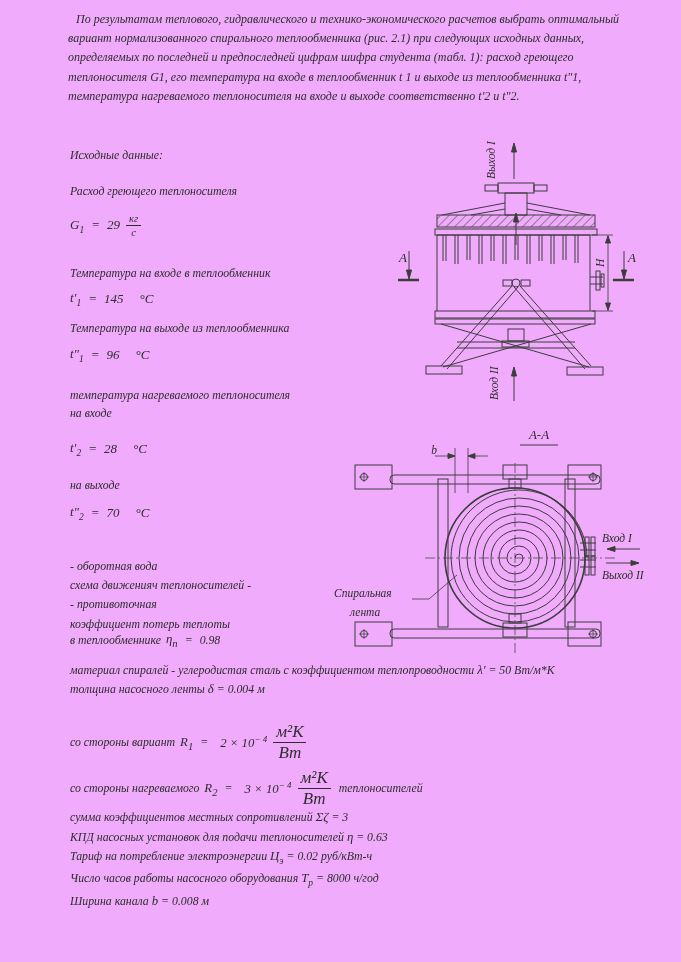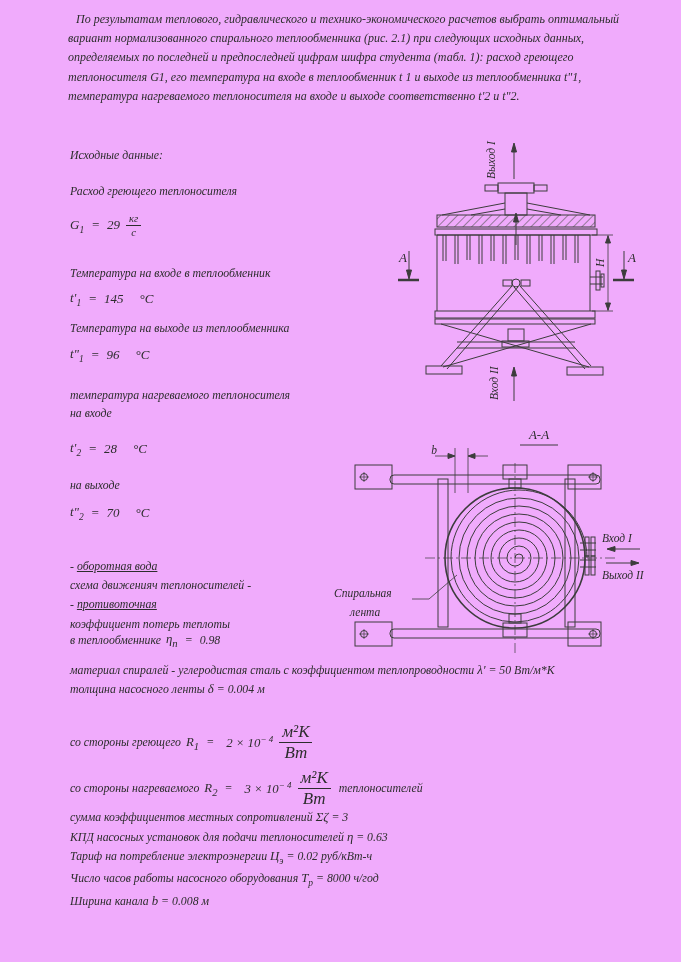--- a/index.html
+++ b/index.html
@@ -7,21 +7,21 @@
         font-family:"Liberation Serif",serif;font-style:italic;color:#2d2d2d;}
   .intro{position:absolute;left:68px;top:10px;width:580px;font-size:12px;line-height:1.6;
          text-indent:8px;margin:0;}
   .lbl{position:absolute;font-size:11.8px;white-space:nowrap;margin:0;}
   .fm{position:absolute;font-size:13px;white-space:nowrap;display:flex;align-items:center;margin:0;}
   .fm sub,.pl sub{font-size:9.5px;font-style:italic;}
   .eq{margin:0 7px;}
   .unit{margin-left:16px;}
   .frac{display:inline-flex;flex-direction:column;align-items:center;font-size:10.8px;line-height:1.2;margin-left:6px;}
   .frac .num{border-bottom:1px solid #2d2d2d;padding:0 3px;}
-  .ul{text-decoration:underline;text-align:center;}
+  .ul{text-align:center;}
   .pl{position:absolute;font-size:11.8px;white-space:nowrap;margin:0;}
   .pl .mv{font-size:12.8px;}
   .rfm{position:absolute;display:flex;align-items:center;font-size:11.8px;margin:0;white-space:nowrap;}
   .rfm .mv{font-size:12.8px;margin-left:5px;}
   .rfm .frac{font-size:17px;}
   sup.e{font-size:9px;}
   .dsvg{position:absolute;}
   .dtxt{font-family:"Liberation Serif",serif;font-style:italic;font-size:11.5px;fill:#2d2d2d;}
   .dtxt2{font-family:"Liberation Serif",serif;font-style:italic;font-size:13px;fill:#2d2d2d;}
 </style>
@@ -254,21 +254,21 @@
   </p>
   <p class="pl" style="left:70px;top:682px;">
     <span>толщина насосного ленты</span>
     <span class="mv">δ</span>
     <span>=</span>
     <span>0.004</span>
     <span>м</span>
   </p>
 
   <div class="rfm" style="left:70px;top:722px;">
-    <span>со стороны греющего</span>
+    <span>со стороны вариант</span>
     <span class="mv"><span>R</span><sub>1</sub></span>
     <span class="eq">=</span>
     <span class="mv"><span>2 × 10</span><sup class="e">− 4</sup></span>
     <span class="frac">
       <span class="num">м²К</span>
       <span class="den">Вт</span>
     </span>
   </div>
 
   <div class="rfm" style="left:70px;top:768px;">

